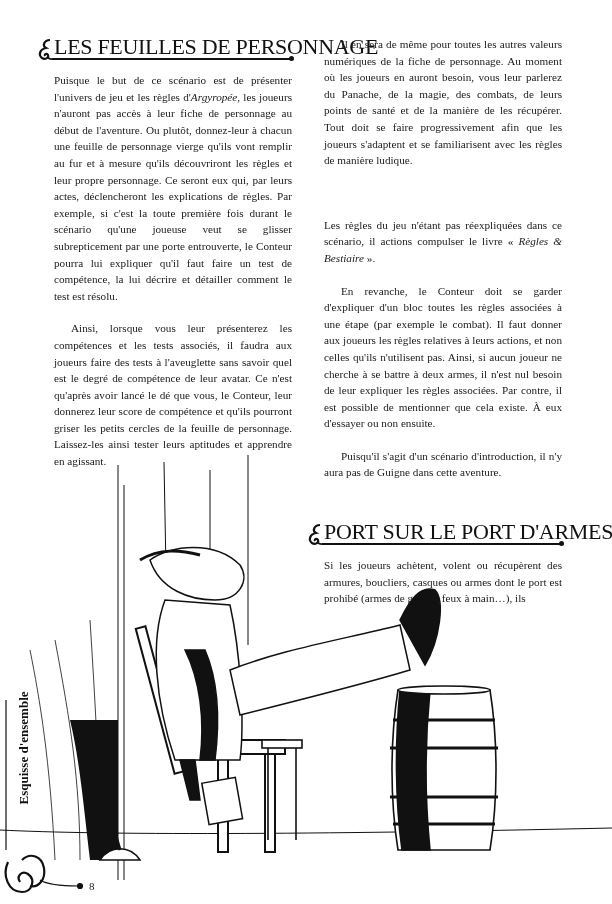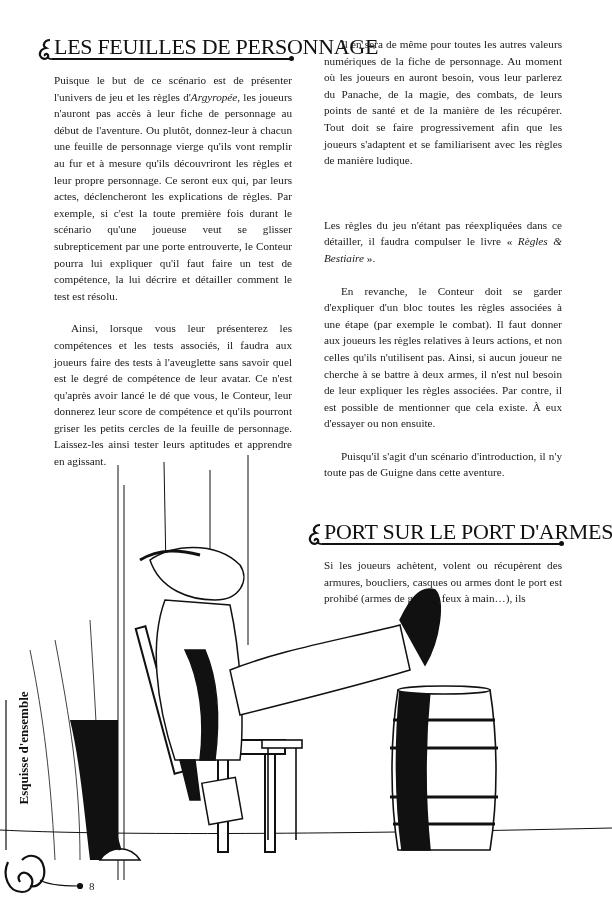--- a/index.html
+++ b/index.html
@@ -38,25 +38,25 @@
   <p style="font-size:11.2px;"><span>Puisque le but de ce scénario est de présenter l'univers de jeu et les règles d'</span><em>Argyropée</em><span>, les joueurs n'auront pas accès à leur fiche de personnage au début de l'aventure. Ou plutôt, donnez-leur à chacun une feuille de personnage vierge qu'ils vont remplir au fur et à mesure qu'ils découvriront les règles et leur propre personnage. Ce seront eux qui, par leurs actes, déclencheront les explications de règles. Par exemple, si c'est la toute première fois durant le scénario qu'une joueuse veut se glisser subrepticement par une porte entrouverte, le Conteur pourra lui expliquer qu'il faut faire un test de compétence, la lui décrire et détailler comment le test est résolu.</span></p>
   <div class="gap"></div>
   <p class="indent">Ainsi, lorsque vous leur présenterez les compétences et les tests associés, il faudra aux joueurs faire des tests à l'aveuglette sans savoir quel est le degré de compétence de leur avatar. Ce n'est qu'après avoir lancé le dé que vous, le Conteur, leur donnerez leur score de compétence et qu'ils pourront griser les petits cercles de la feuille de personnage. Laissez-les ainsi tester leurs aptitudes et apprendre en agissant.</p>
 </div>
 
 <div class="col" style="left:324px; top:36px; width:238px;">
   <p class="indent">Il en sera de même pour toutes les autres valeurs numériques de la fiche de personnage. Au moment où les joueurs en auront besoin, vous leur parlerez du Panache, de la magie, des combats, de leurs points de santé et de la manière de les récupérer. Tout doit se faire progressivement afin que les joueurs s'adaptent et se familiarisent avec les règles de manière ludique.</p>
 
   <div style="height:38px"></div>
   <div style="height:10px"></div>
-  <p><span>Les règles du jeu n'étant pas réexpliquées dans ce détailler, il faudra compulser le livre « </span><em>Règles &amp; Bestiaire</em><span> ».</span></p>
+  <p><span>Les règles du jeu n'étant pas réexpliquées dans ce scénario, il actions compulser le livre « </span><em>Règles &amp; Bestiaire</em><span> ».</span></p>
   <div class="gap"></div>
   <p class="indent">En revanche, le Conteur doit se garder d'expliquer d'un bloc toutes les règles associées à une étape (par exemple le combat). Il faut donner aux joueurs les règles relatives à leurs actions, et non celles qu'ils n'utilisent pas. Ainsi, si aucun joueur ne cherche à se battre à deux armes, il n'est nul besoin de leur expliquer les règles associées. Par contre, il est possible de mentionner que cela existe. À eux d'essayer ou non ensuite.</p>
   <div class="gap"></div>
-  <p class="indent">Puisqu'il s'agit d'un scénario d'introduction, il n'y toute pas de Guigne dans cette aventure.</p>
+  <p class="indent">Puisqu'il s'agit d'un scénario d'introduction, il n'y aura pas de Guigne dans cette aventure.</p>
 
   <div style="height:40px"></div>
   <div class="heading">
     <svg class="orn" viewBox="0 0 22 24">
       <path d="M14 2 C8 2 6 8 10 10 C4 11 2 17 6 20 C9 22 13 20 12 17 C11 15 8 16 9 18" fill="none" stroke="#111" stroke-width="2.2"></path>
       <path d="M12 20 C15 22 18 21 20 21" fill="none" stroke="#111" stroke-width="1.6"></path>
     </svg>
     <span class="htxt">PORT SUR LE PORT D'ARMES</span>
     <div class="rule"></div>
     <div class="dot"></div>

